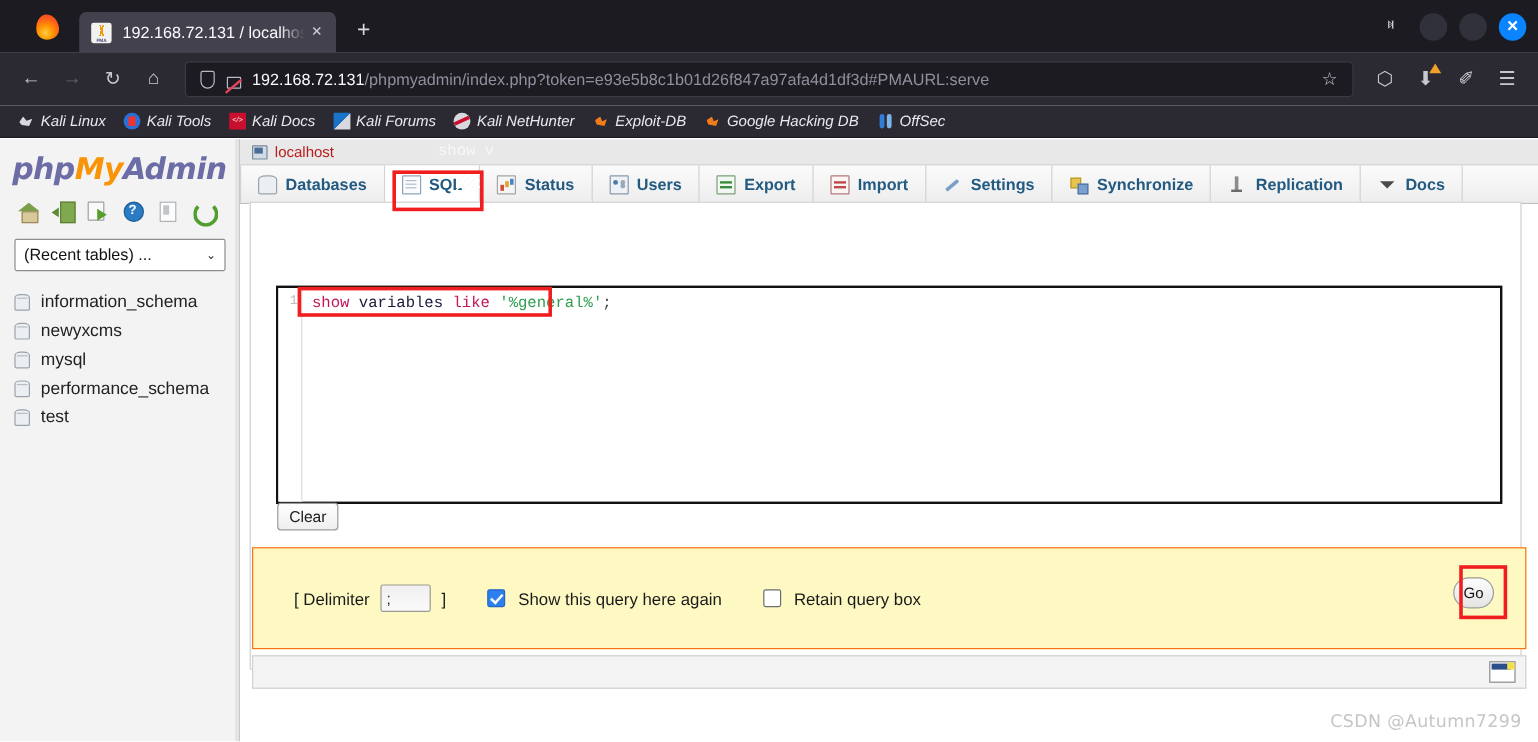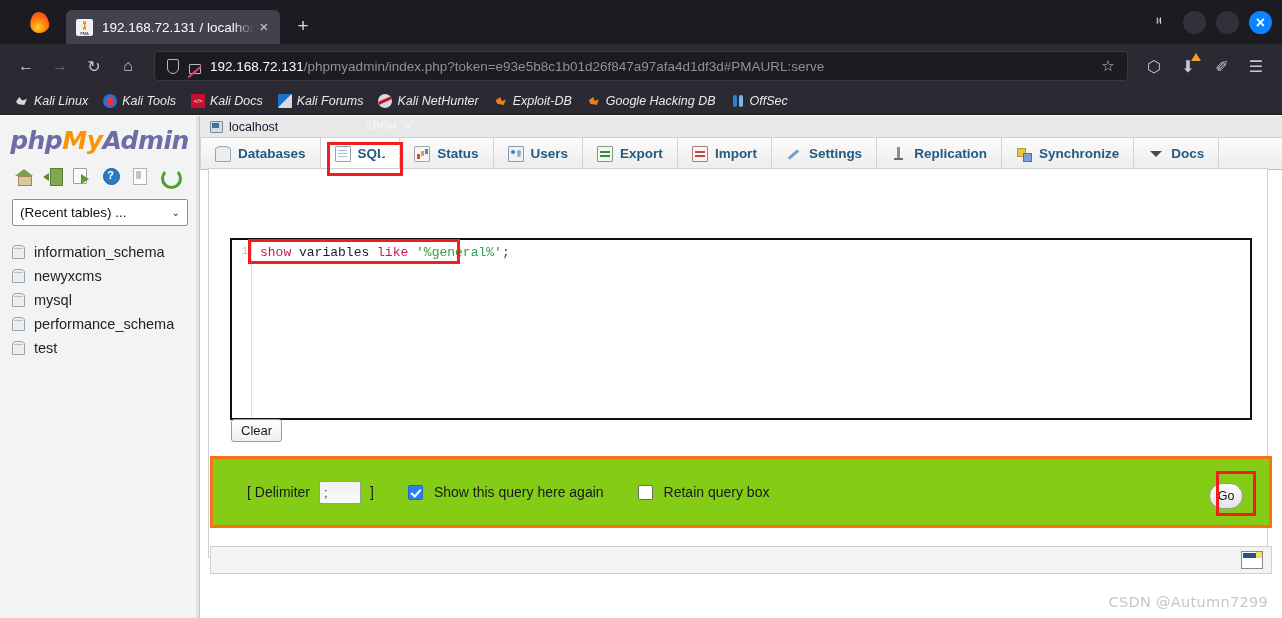--- a/index.html
+++ b/index.html
@@ -386,21 +386,21 @@
     width: 13px; height: 12px;
     background: #d2dce6;
     border: 1px solid #7b8a99;
     border-radius: 1px;
     position: relative;
   }
   .srv-ico:after {
     content: ""; position: absolute; left: 1px; top: 1px;
     width: 7px; height: 5px; background: #4a6e96;
   }
-  .srv-label { font-size: 12.5px; color: #0f172a; }
+  .srv-label { font-size: 12.5px; color: #b91c1c; }
 
   .tabs {
     display: flex;
     background: linear-gradient(#fbfbfb, #ededed);
     border-bottom: 1px solid #c0c0c0;
     height: 32px;
     position: relative;
   }
   .ptab {
     display: flex; align-items: center; gap: 7px;
@@ -578,23 +578,23 @@
     background: linear-gradient(#fefefe, #efefef);
     border: 1px solid #9a9a9a;
     border-radius: 3px;
     cursor: pointer;
     z-index: 11;
   }
 
   .bottombar {
     position: absolute;
     left: 210px; top: 456px;
-    width: 1062px; height: 72px;
-    background: #84cc16;
-    border: 3px solid #f97316;
+    width: 1062px; height: 85px;
+    background: #fef9c3;
+    border: 1px solid #f97316;
     display: flex; align-items: center;
     padding: 0 20px;
     z-index: 8;
   }
   .delim-row {
     display: flex; align-items: center; gap: 9px;
     font-size: 14px; color: #1a1a1a;
     margin-left: 14px;
   }
   .delim-input {
@@ -836,26 +836,26 @@
           </div>
           <div class="ptab">
             <span class="ti ti-import"></span>
             <span>Import</span>
           </div>
           <div class="ptab">
             <span class="ti ti-settings"></span>
             <span>Settings</span>
           </div>
           <div class="ptab">
+            <span class="ti ti-sync"></span>
+            <span>Synchronize</span>
+          </div>
+          <div class="ptab">
             <span class="ti ti-repl"></span>
             <span>Replication</span>
-          </div>
-          <div class="ptab">
-            <span class="ti ti-sync"></span>
-            <span>Synchronize</span>
           </div>
           <div class="ptab">
             <span class="ti ti-more"></span>
             <span>Docs</span>
           </div>
         </div>
 
       <div class="sqlpanel" style="height:390px;"></div>
 
     </div>

